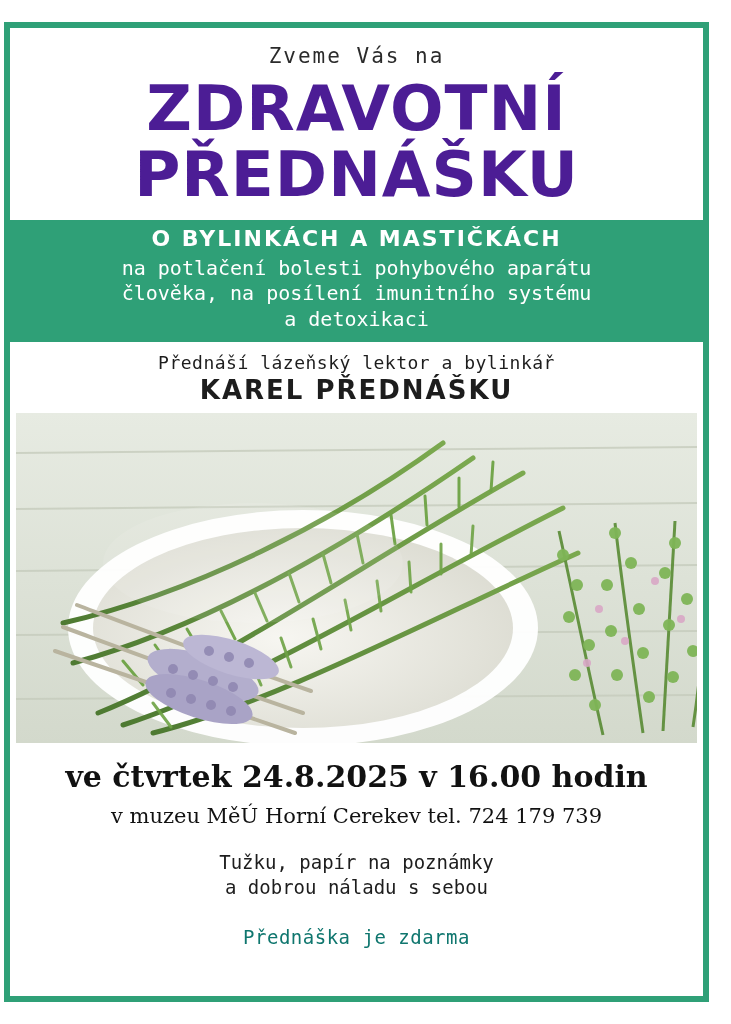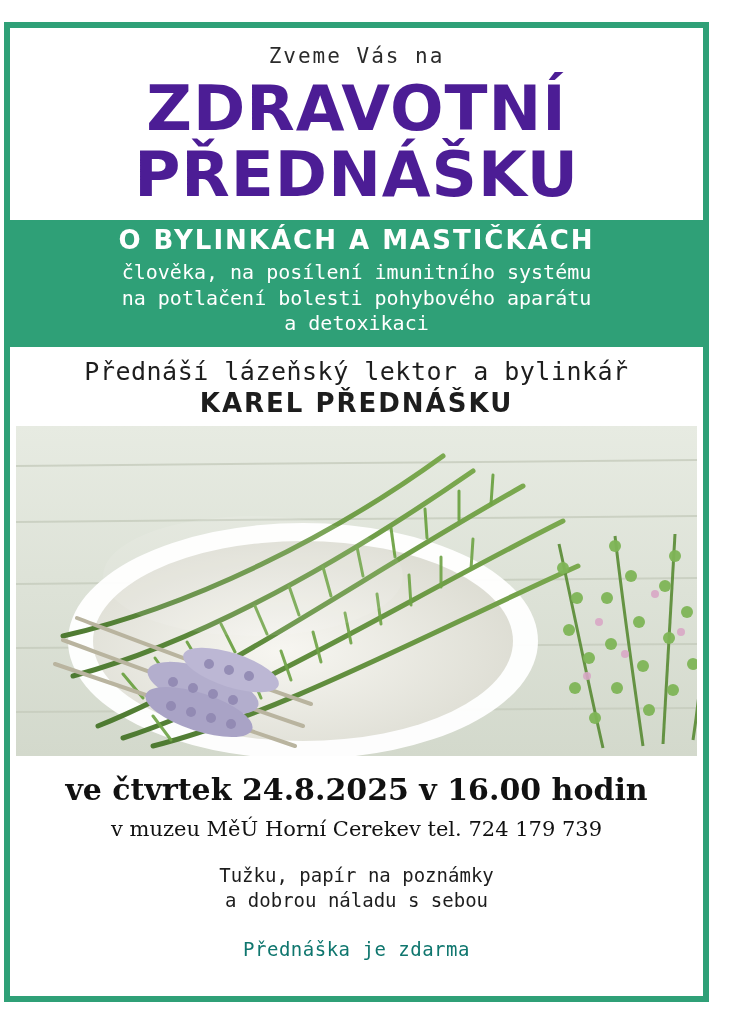--- a/index.html
+++ b/index.html
@@ -59,41 +59,41 @@
   .green-band {
     background: #2fa077;
     color: #ffffff;
     margin-top: 10px;
     padding: 6px 8px 10px 8px;
     text-align: center;
   }
   .band-title {
     font-family: "DejaVu Sans", sans-serif;
     font-weight: bold;
-    font-size: 26px;
+    font-size: 22px;
     letter-spacing: 2px;
     line-height: 1.15;
   }
   .band-sub {
     font-family: "DejaVu Sans Mono", monospace;
     font-size: 20px;
     line-height: 1.28;
     margin-top: 4px;
     letter-spacing: 0px;
   }
 
   
   .lecturer {
     text-align: center;
     padding: 10px 6px 8px 6px;
     color: #1d1d1d;
   }
   .lecturer-role {
     font-family: "DejaVu Sans Mono", monospace;
-    font-size: 25px;
+    font-size: 18px;
     letter-spacing: 0.5px;
   }
   .lecturer-name {
     font-family: "DejaVu Sans", sans-serif;
     font-weight: bold;
     font-size: 26px;
     letter-spacing: 2px;
     margin-top: 2px;
   }
 
@@ -152,22 +152,22 @@
     <div class="invite-line">Zveme Vás na</div>
 
     <div class="title-main">
       <span class="l1">ZDRAVOTNÍ</span>
       <span class="l2">PŘEDNÁŠKU</span>
     </div>
 
     <div class="green-band">
       <div class="band-title">O BYLINKÁCH A MASTIČKÁCH</div>
       <div class="band-sub">
+        <div>na potlačení bolesti pohybového aparátu</div>
         <div>člověka, na posílení imunitního systému</div>
-        <div>na potlačení bolesti pohybového aparátu</div>
         <div>a detoxikaci</div>
       </div>
     </div>
 
     <div class="lecturer">
       <div class="lecturer-role">Přednáší lázeňský lektor a bylinkář</div>
       <div class="lecturer-name">KAREL  PŘEDNÁŠKU</div>
     </div>
 
     <div class="photo">

